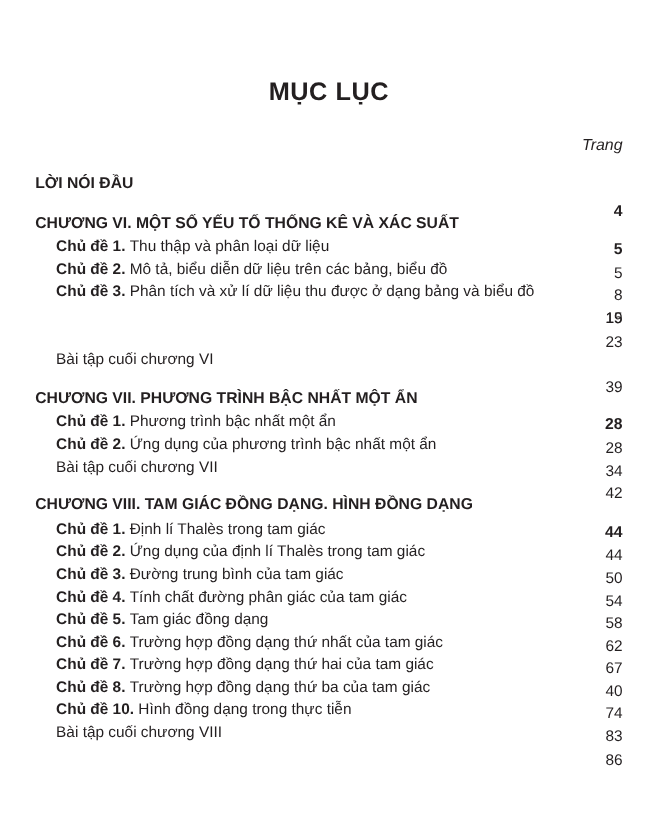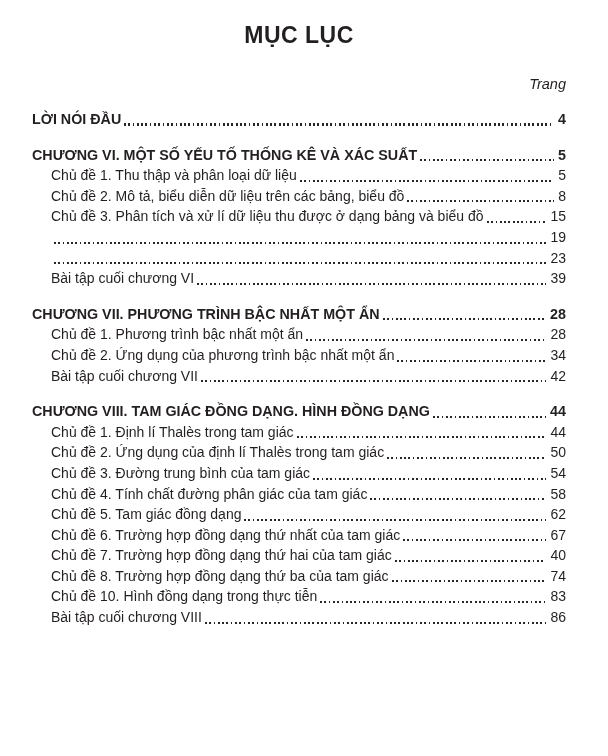--- a/index.html
+++ b/index.html
@@ -3,21 +3,21 @@
 <meta charset="utf-8">
 <style>
   html, body { margin: 0; padding: 0; }
   body {
     width: 608px; height: 756px;
     background: #ffffff;
     color: #231f20;
     font-family: "Liberation Sans", sans-serif;
     overflow: hidden;
   }
-  .page { padding: 20px 42px 0 32px; }
+  .page { padding: 68px 42px 0 32px; }
 
   .title {
     text-align: center;
     font-size: 23px;
     font-weight: 700;
     line-height: 30px;
     letter-spacing: 0.5px;
   }
 
   .trang {
@@ -27,30 +27,31 @@
     font-size: 14.5px;
     line-height: 20px;
   }
 
   .toc { margin-top: 12px; }
 
   .row {
     display: flex;
     height: 20.6px;
     font-size: 14px;
+    flex-direction: column;
   }
   .row > span { line-height: 20.6px; white-space: nowrap; }
 
   .row.chapter {
     font-weight: 700;
     font-size: 14.3px;
     margin-top: 15px;
   }
   .row.topic, .row.plain { padding-left: 19px; }
-  .row.topic .prefix { font-weight: 400; }
+  .row.topic .prefix { font-weight: 700; }
 
   .leader {
     flex: 1;
     min-width: 12px;
     height: 2px;
     align-self: flex-end;
     margin: 0 4px 4px 3px;
     background-image: repeating-linear-gradient(
       to right,
       #2a2626 0, #2a2626 1.7px,

